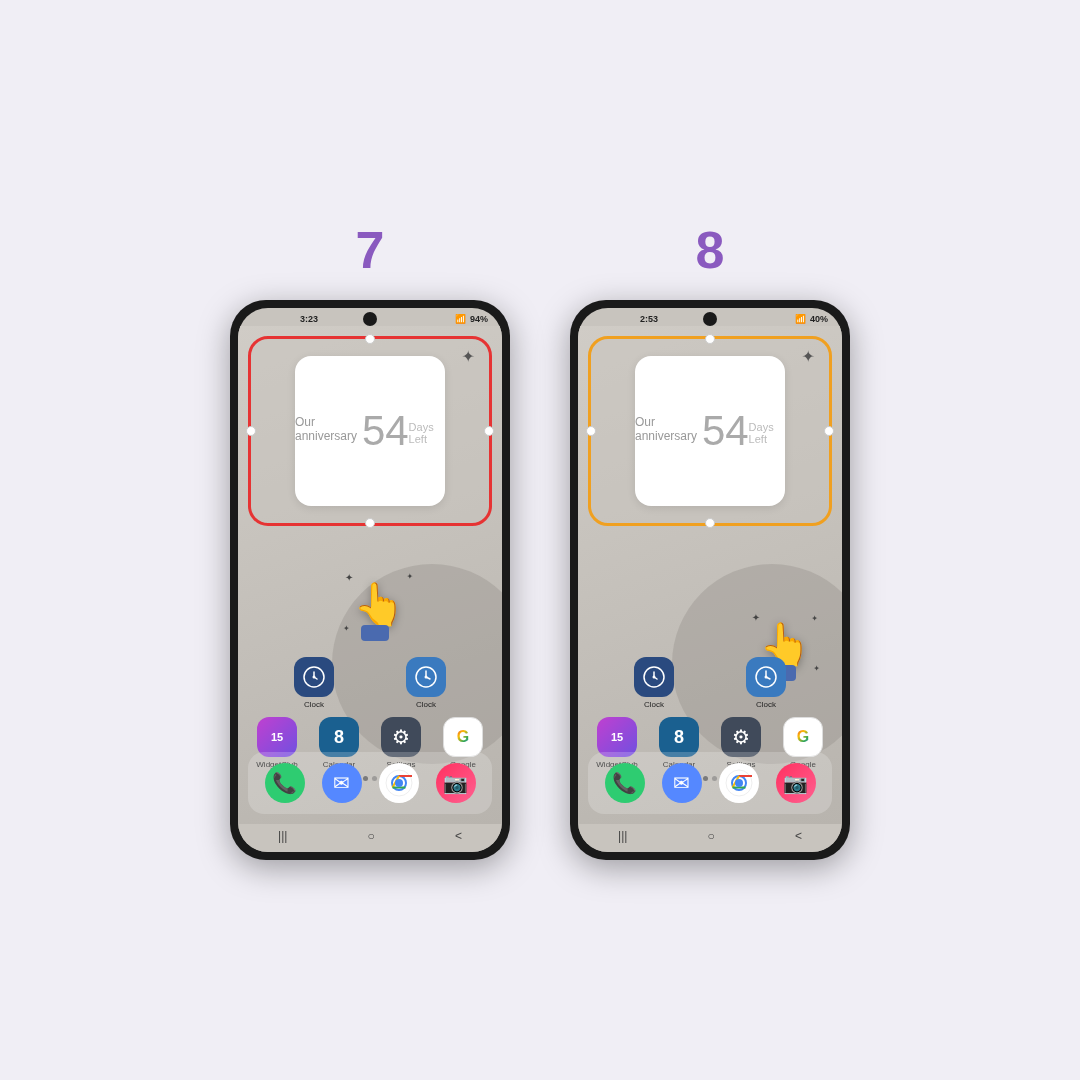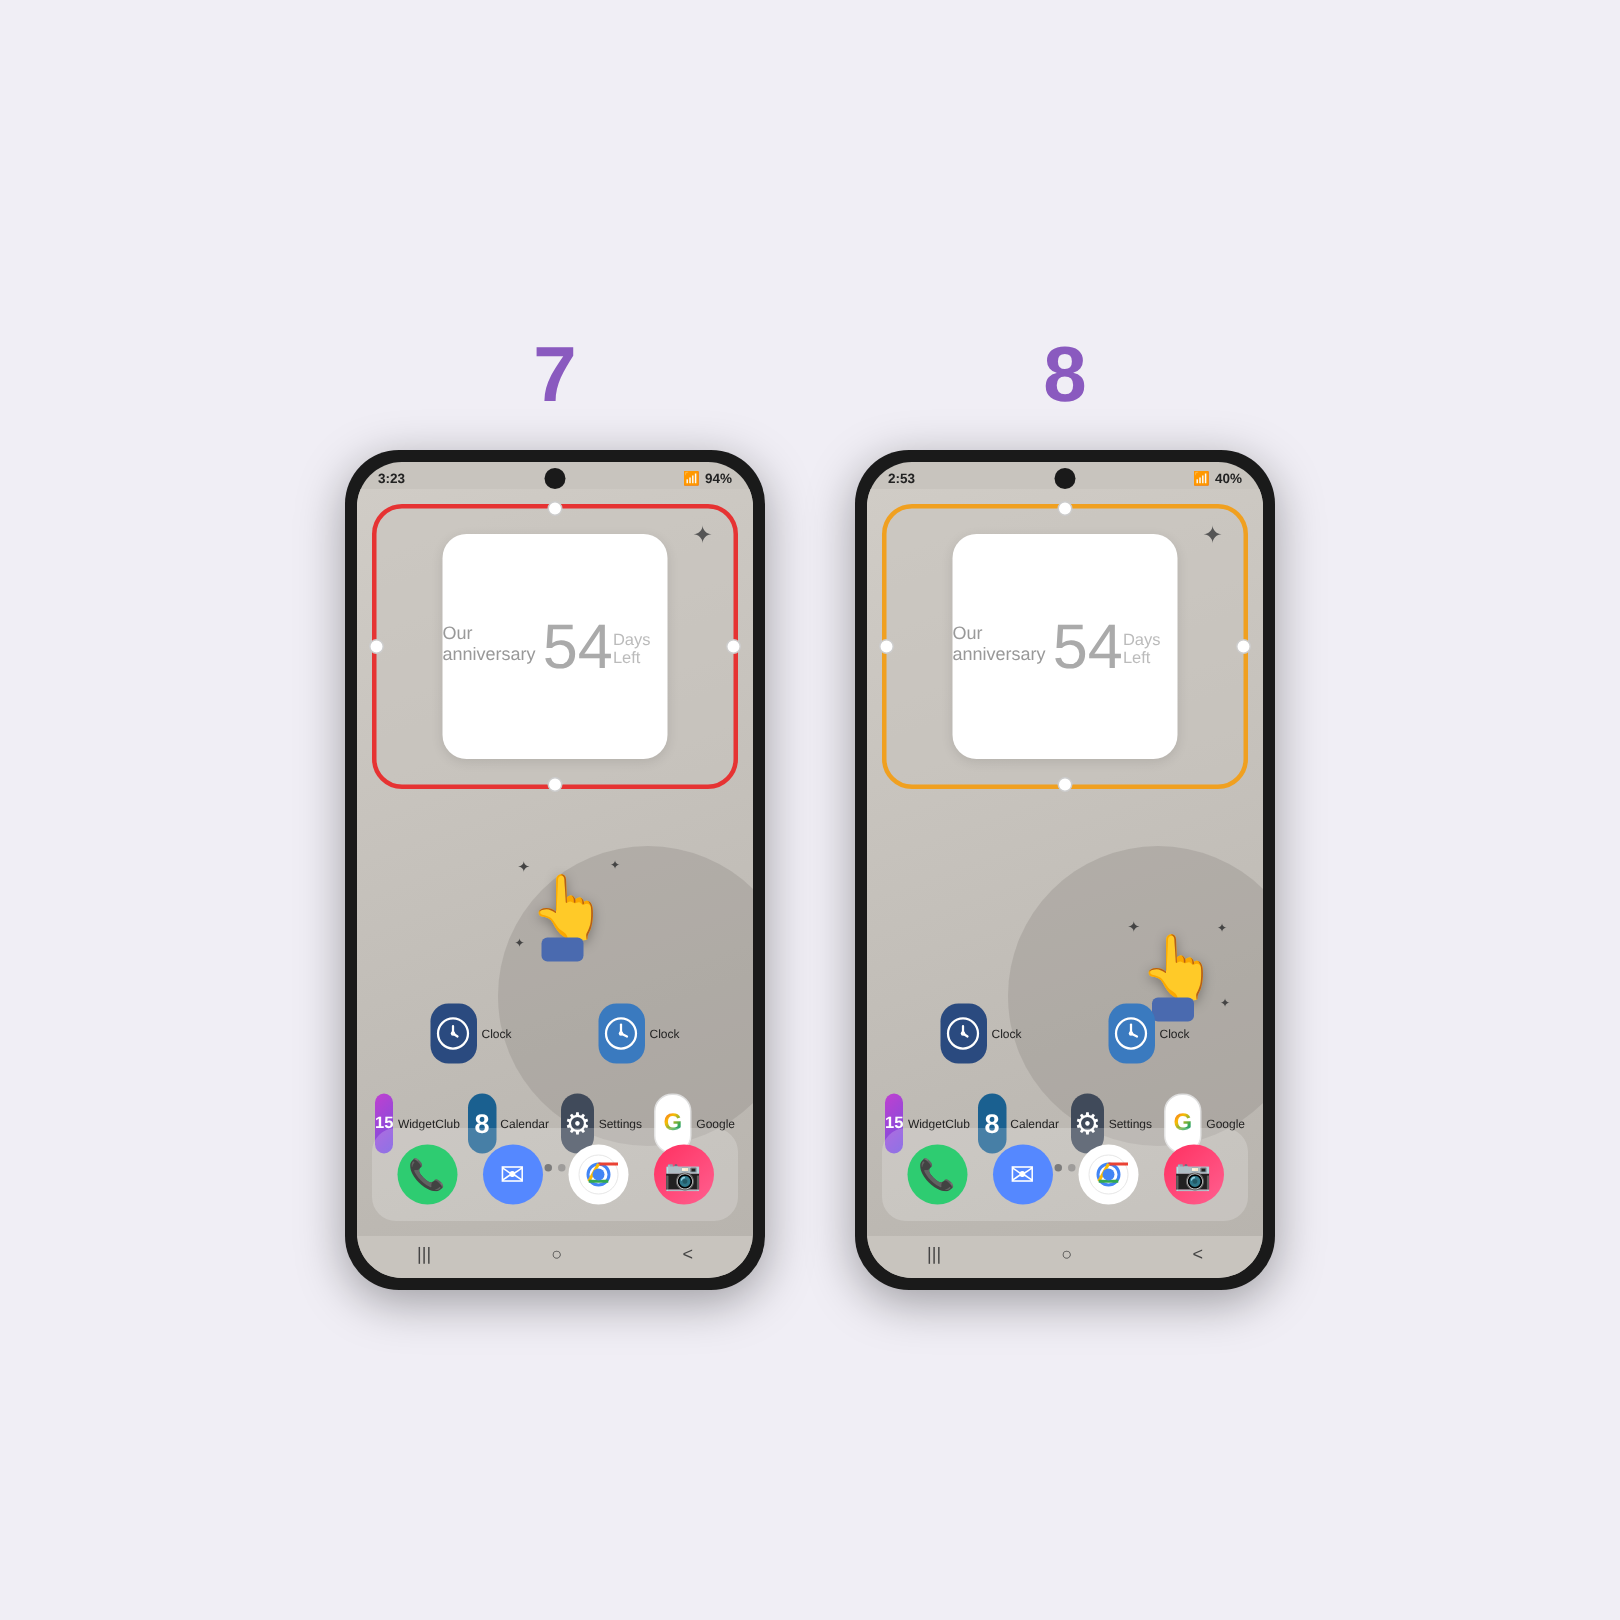--- a/index.html
+++ b/index.html
@@ -54,21 +54,21 @@
       justify-content: space-between;
       align-items: center;
       padding: 6px 14px 2px 14px;
       font-size: 9px;
       color: #222;
       font-weight: 600;
       position: relative;
       z-index: 10;
     }
 
-    .status-left { font-size: 9px; }
+    .status-left { font-size: 9px; margin-left: 48px; }
 
     
     .notch {
       position: absolute;
       top: 4px;
       left: 50%;
       transform: translateX(-50%);
       width: 14px;
       height: 14px;
       background: #1a1a1a;
@@ -164,21 +164,21 @@
 
     
     .sparkle {
       position: absolute;
       color: #555;
       font-size: 16px;
     }
 
     .app-icon {
       display: flex;
-      flex-direction: row;
+      flex-direction: column;
       align-items: center;
       gap: 3px;
       width: 54px;
     }
 
     .app-icon-img {
       width: 40px;
       height: 40px;
       border-radius: 12px;
       display: flex;

